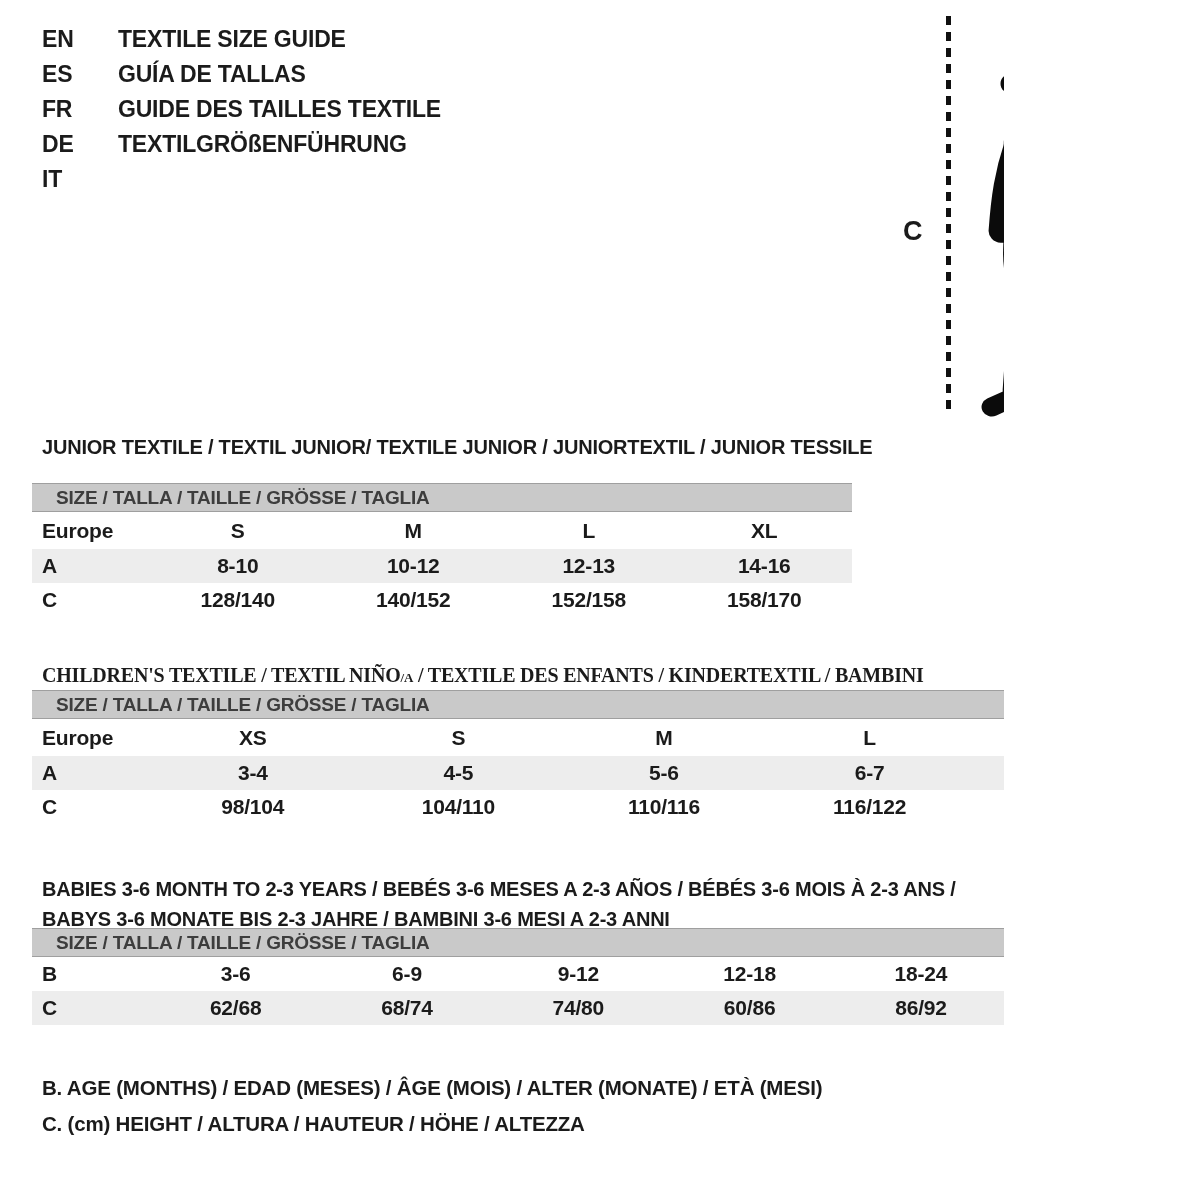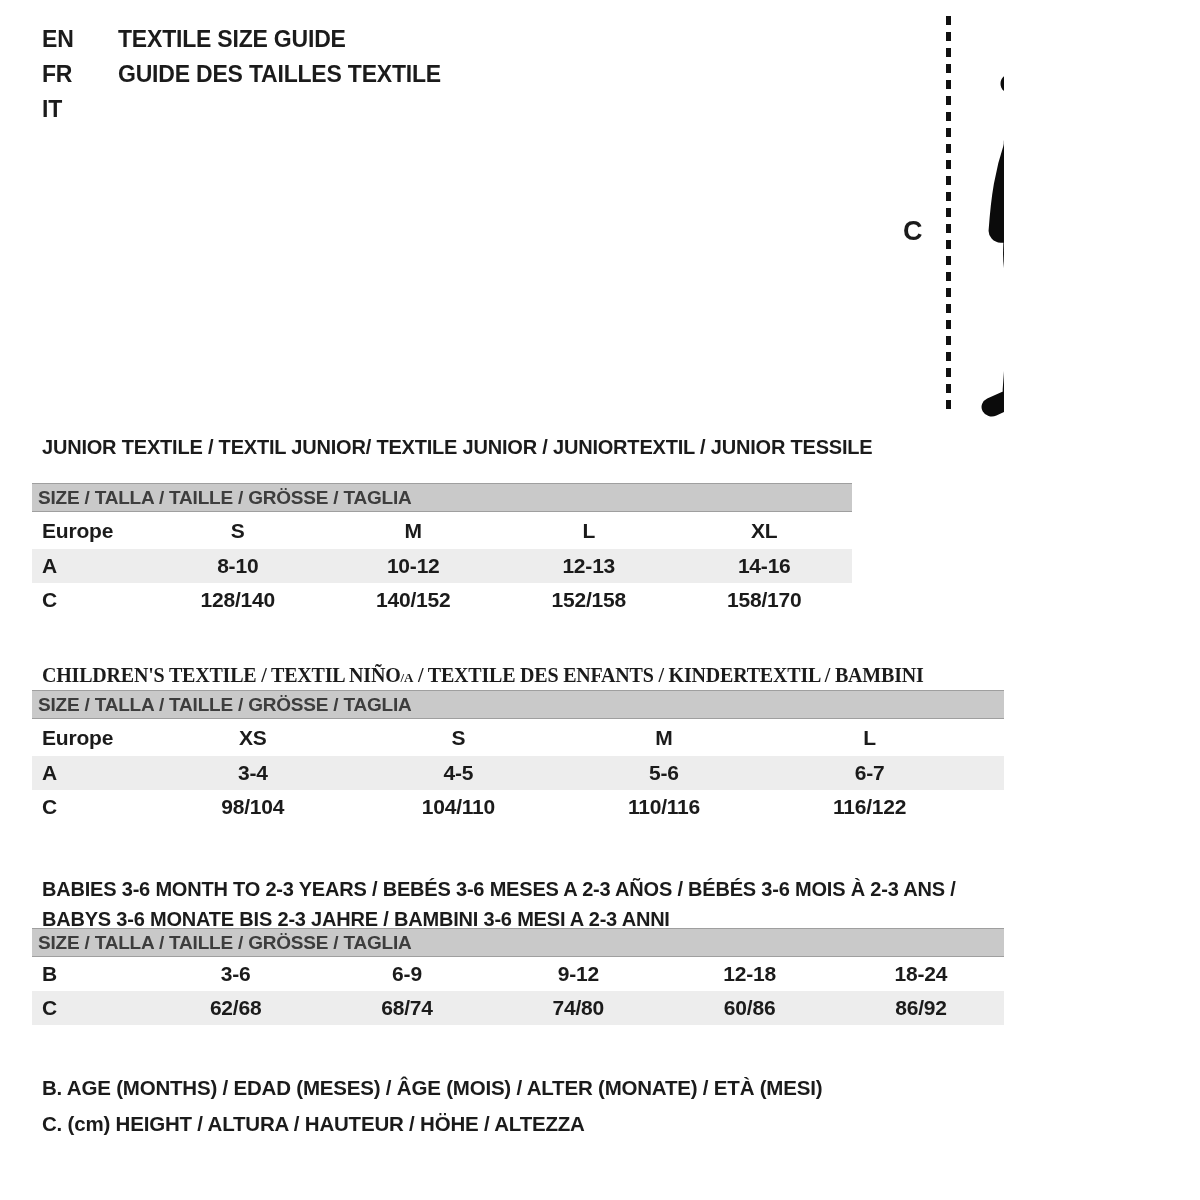--- a/index.html
+++ b/index.html
@@ -26,43 +26,51 @@
   .t-babies{left:42px;top:846px;width:1110px;line-height:30px;margin-top:28px;}
   .sub-sm{font-size:13px;}
   
   .tbl{position:absolute;left:32px;}
   .tbl-junior{top:483px;width:820px;}
   .tbl-children{top:690px;width:1146px;}
   .tbl-babies{top:928px;width:1146px;}
   .tbl-head{
     height:29px;line-height:27px;background:#c9c9c9;
     border-top:1px solid #9f9f9f;border-bottom:1px solid #9f9f9f;
-    box-sizing:border-box;padding-left:6px;font-size:19px;color:#3d3d3d;
+    box-sizing:border-box;padding-left:24px;font-size:19px;color:#3d3d3d;
   }
   .trow{display:flex;align-items:center;font-size:21px;height:34px;}
   .trow.h-row{height:37px;}
   .c0{flex:0 0 118px;padding-left:10px;box-sizing:border-box;text-align:left;}
   .cc{flex:1;text-align:center;}
   .shaded{background:#ededed;}
   
   .legend{position:absolute;left:42px;top:1070px;font-size:20.5px;line-height:36px;}
 </style>
 </head>
 <body>
 
 <div class="page">
 
   <section class="langs">
     <div class="lang-row">
       <span class="lang-code">EN</span>
       <span class="lang-label">TEXTILE SIZE GUIDE</span>
     </div>
     <div class="lang-row">
+      <span class="lang-code">ES</span>
+      <span class="lang-label">GUÍA DE TALLAS</span>
+    </div>
+    <div class="lang-row">
       <span class="lang-code">FR</span>
       <span class="lang-label">GUIDE DES TAILLES TEXTILE</span>
+    </div>
+    <div class="lang-row">
+      <span class="lang-code">DE</span>
+      <span class="lang-label">TEXTILGRÖßENFÜHRUNG</span>
     </div>
     <div class="lang-row">
       <span class="lang-code">IT</span>
     </div>
   </section>
 
   <span class="c-label">C</span>
   <div class="dash-line"></div>
   <svg class="toddler" viewBox="0 0 180 410" preserveAspectRatio="none" aria-hidden="true">
     <g fill="#0b0b0b" stroke="none">

